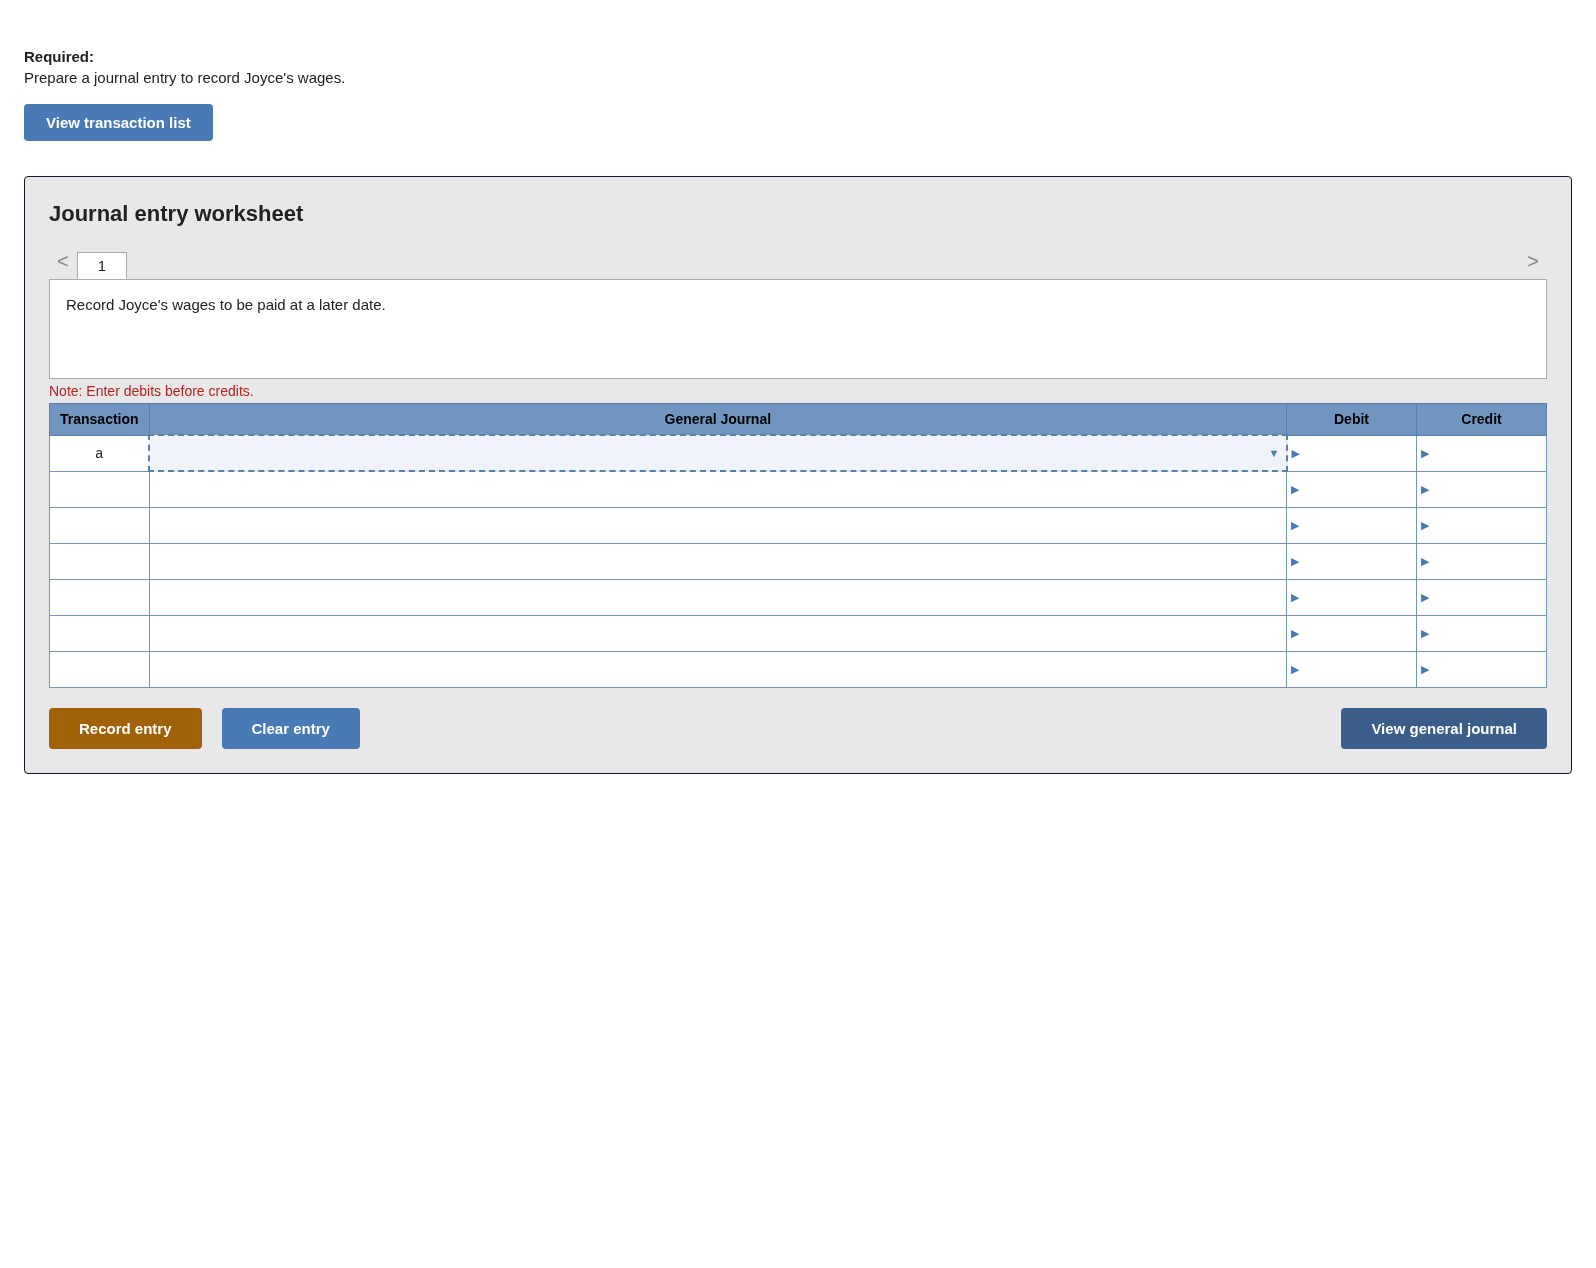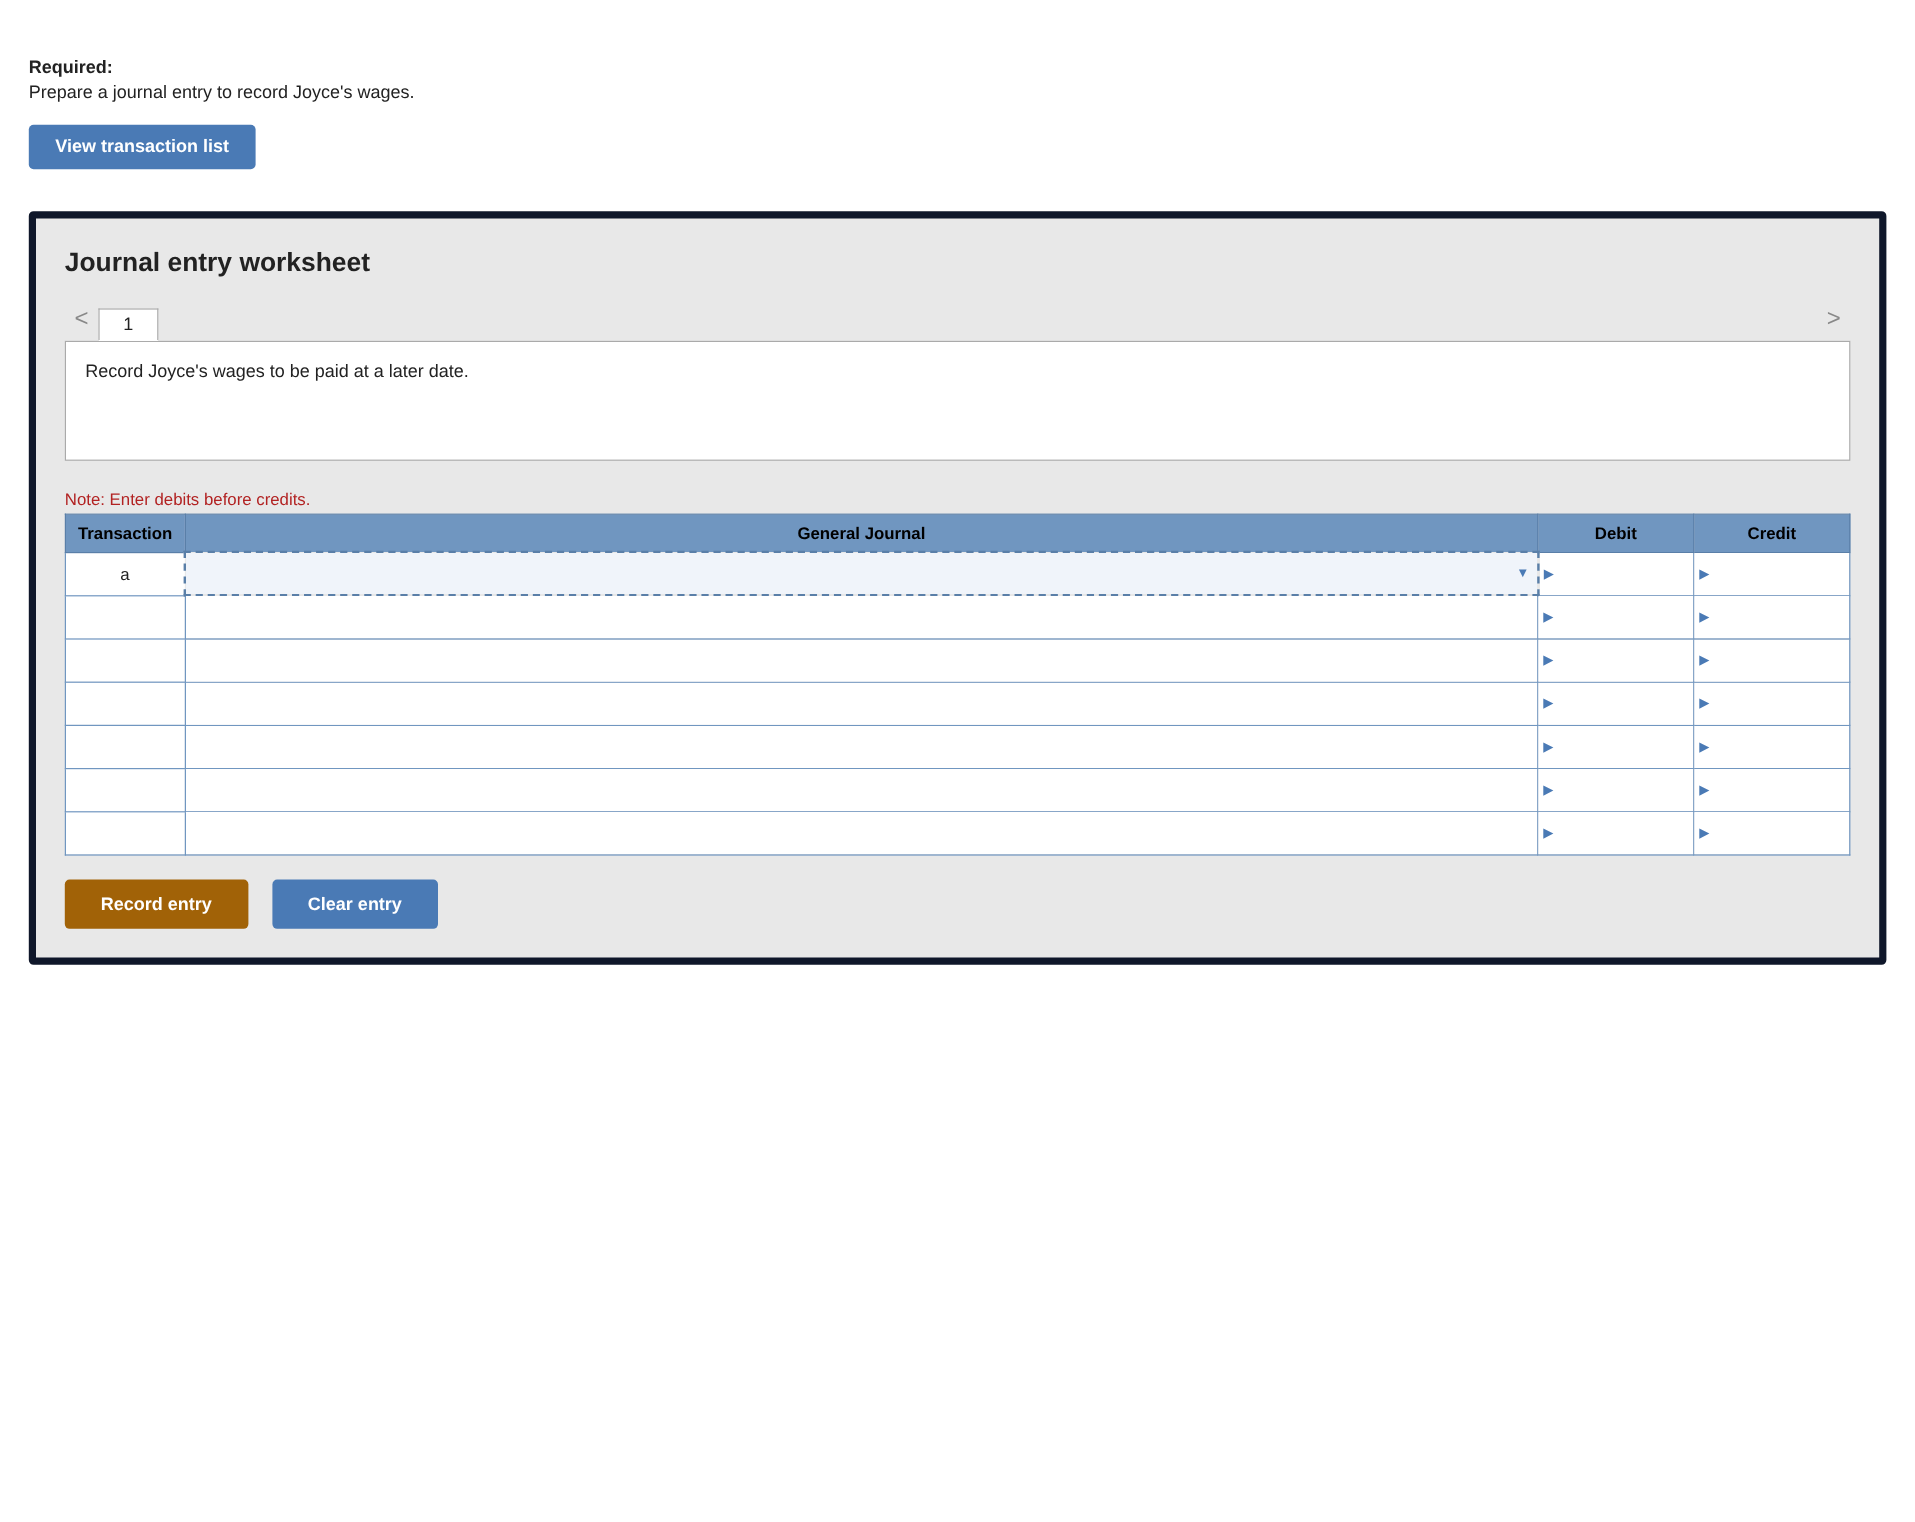--- a/index.html
+++ b/index.html
@@ -45,21 +45,21 @@
       padding: 10px 22px;
       font-size: 15px;
       font-weight: bold;
       border-radius: 4px;
       cursor: pointer;
       margin-bottom: 35px;
     }
 
     .worksheet-container {
       background: #e8e8e8;
-      border: 6px solid #0f172a;
+      border: 1px solid #0f172a;
       border-radius: 4px;
       padding: 24px 24px 24px 24px;
     }
 
     .worksheet-title {
       font-size: 22px;
       font-weight: bold;
       margin-bottom: 16px;
     }
 
@@ -98,21 +98,21 @@
     .tab-item.active {
       background: #fff;
       border-bottom: 1px solid #fff;
       font-weight: normal;
     }
 
     .tab-content-box {
       background: #fff;
       border: 1px solid #aaa;
       padding: 16px 12px 24px 16px;
-      margin-bottom: 24px;
+      margin-bottom: 4px;
       min-height: 100px;
     }
 
     .tab-content-text {
       font-size: 15px;
       color: #222;
     }
 
     .note-debits {
       color: #b22222;
@@ -345,17 +345,18 @@
           <td class="credit-cell" style="position: relative;">
             <span class="cell-arrow">▶</span>
           </td>
         </tr>
       </tbody>
   </table>
 
   <div class="buttons-row">
     <button class="btn-record">Record entry</button>
     <button class="btn-clear">Clear entry</button>
+    <button class="btn-view-journal">View general journal</button>
   </div>
 </div>
 
 
 
 
 </body></html>

